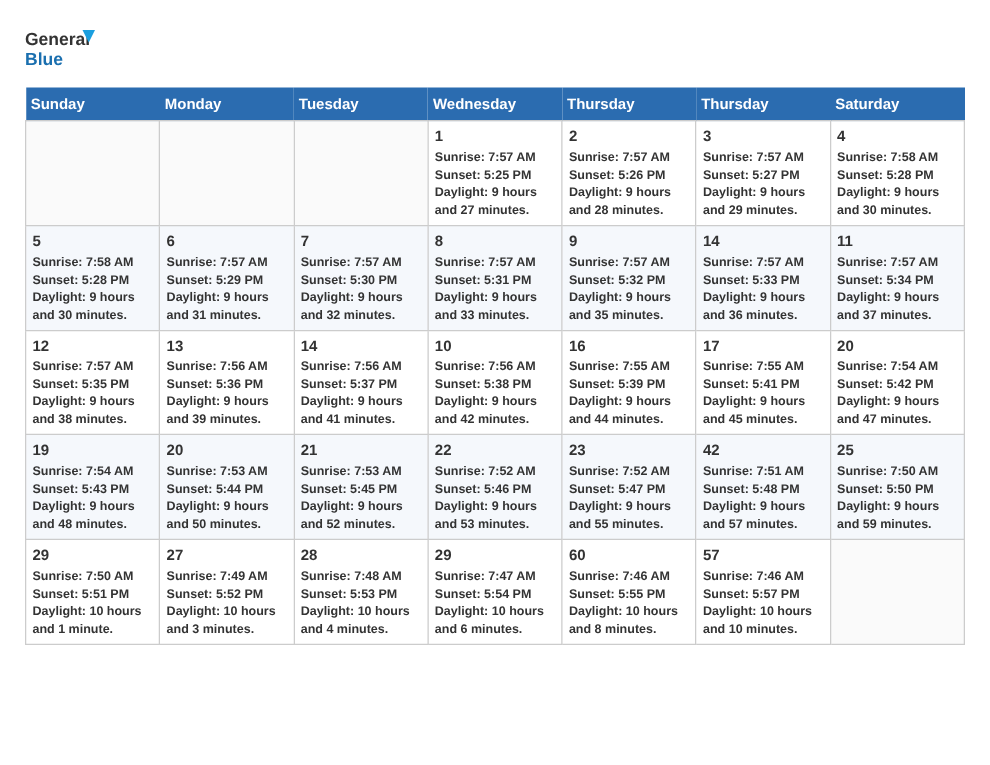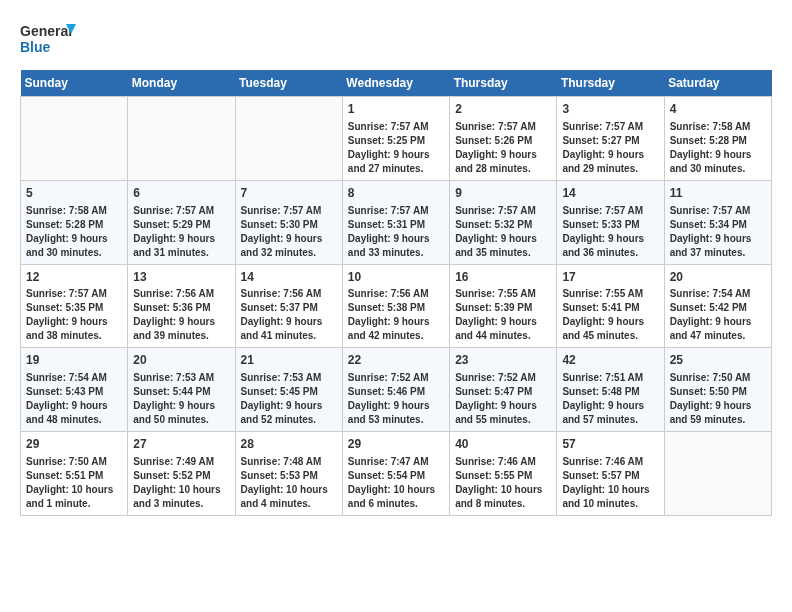--- a/index.html
+++ b/index.html
@@ -232,21 +232,21 @@
         </td>
         <td>
           <span class="day-number">28</span>
           <div class="day-info">Sunrise: 7:48 AM<br>Sunset: 5:53 PM<br>Daylight: 10 hours and 4 minutes.</div>
         </td>
         <td>
           <span class="day-number">29</span>
           <div class="day-info">Sunrise: 7:47 AM<br>Sunset: 5:54 PM<br>Daylight: 10 hours and 6 minutes.</div>
         </td>
         <td>
-          <span class="day-number">40</span>
+          <span class="day-number">60</span>
           <div class="day-info">Sunrise: 7:46 AM<br>Sunset: 5:55 PM<br>Daylight: 10 hours and 8 minutes.</div>
         </td>
         <td>
           <span class="day-number">57</span>
           <div class="day-info">Sunrise: 7:46 AM<br>Sunset: 5:57 PM<br>Daylight: 10 hours and 10 minutes.</div>
         </td>
         <td class="empty"></td>
       </tr>
     </tbody>
 </table>

